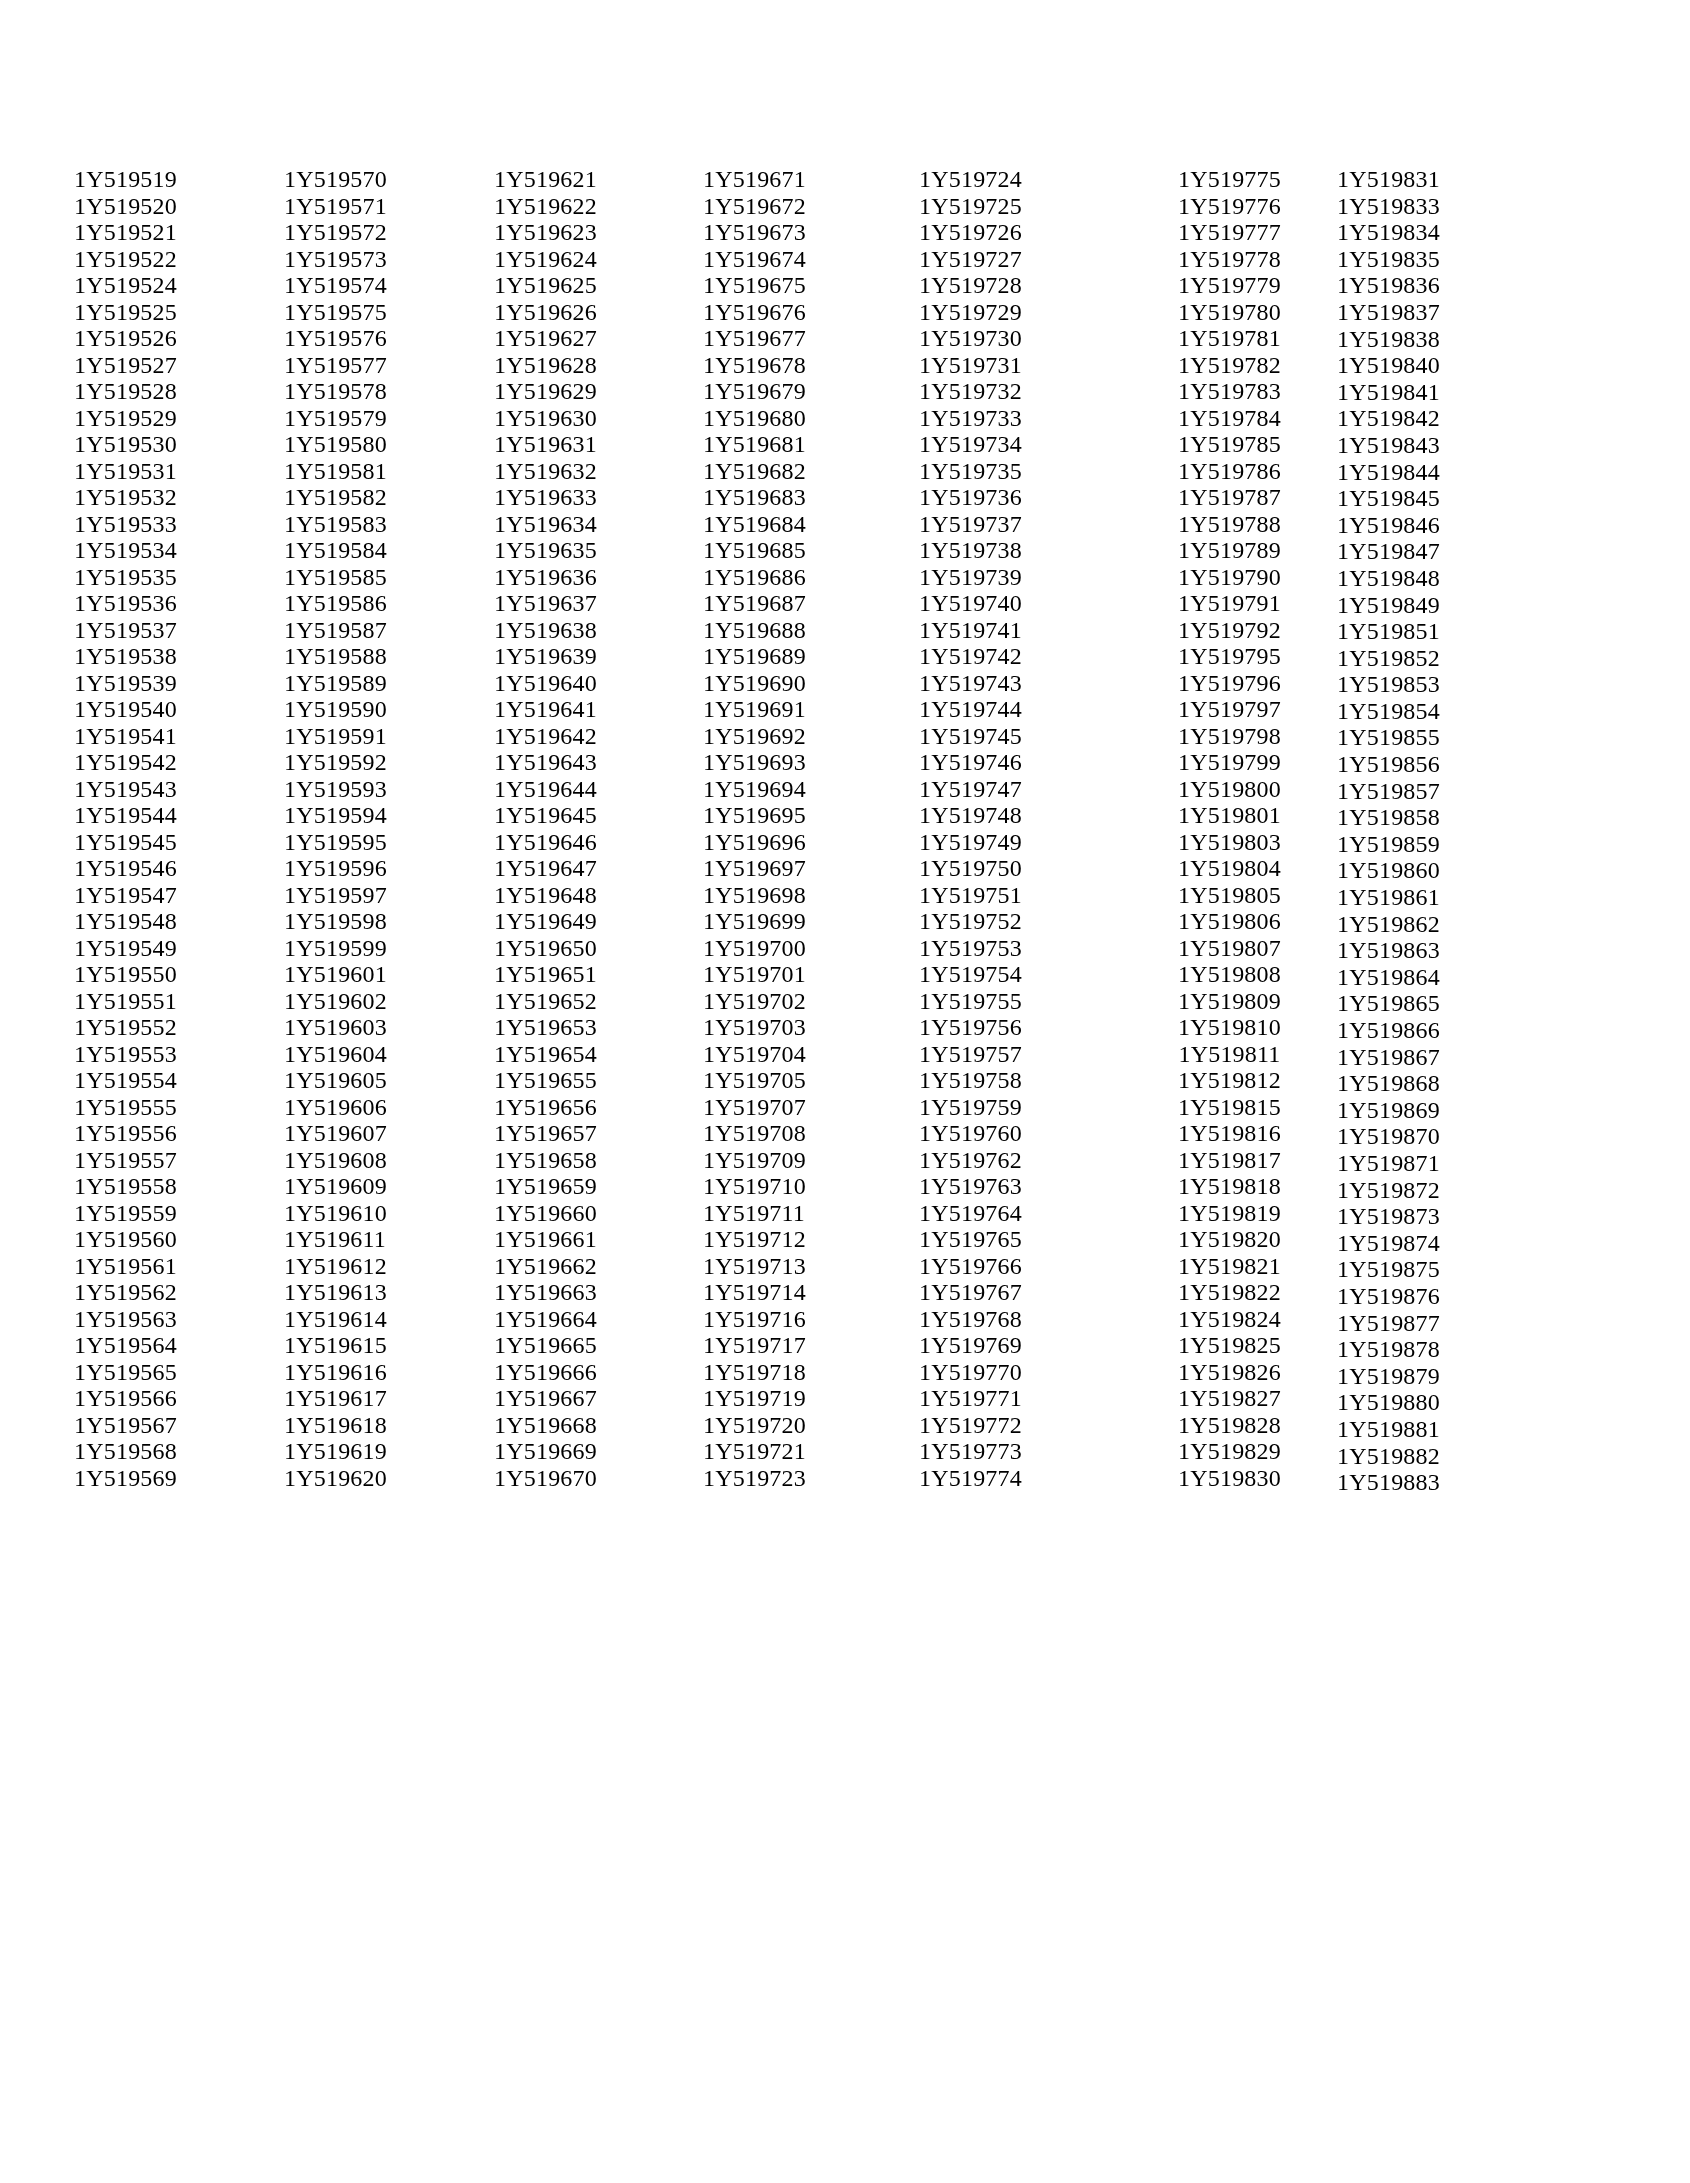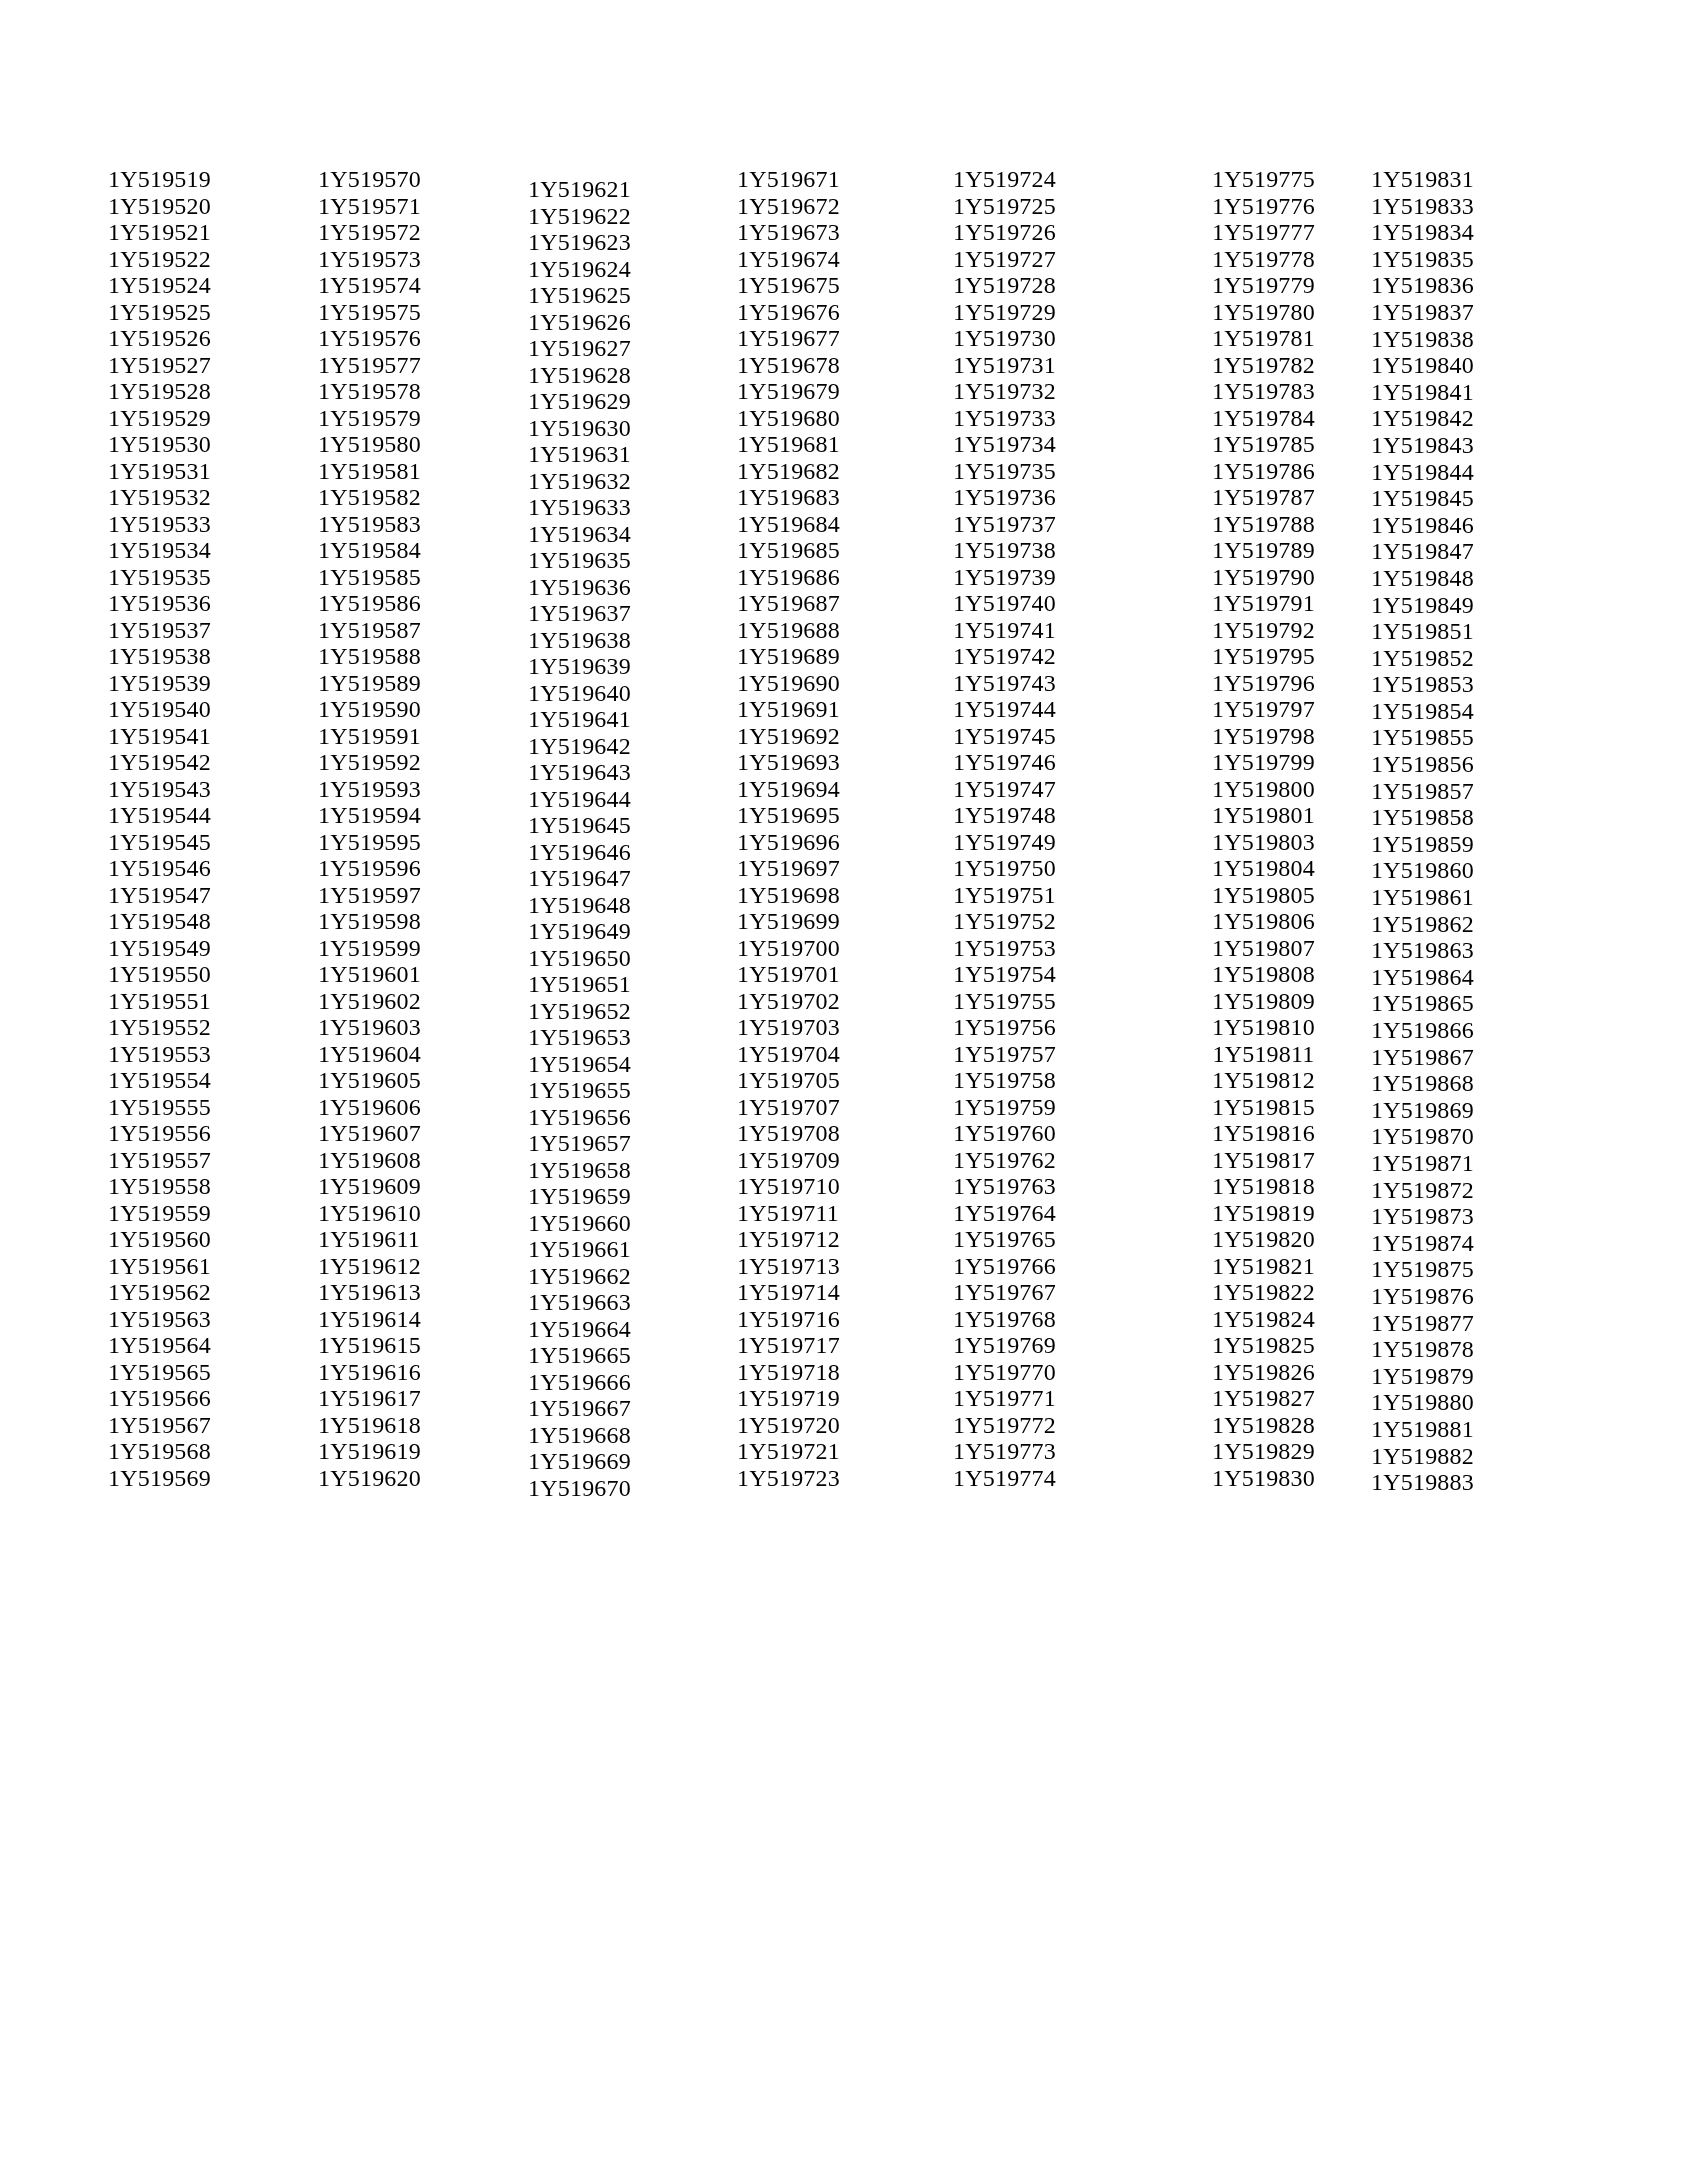--- a/index.html
+++ b/index.html
@@ -13,39 +13,39 @@
     font-family: "Liberation Serif", serif;
     color: #000000;
     overflow: hidden;
   }
   .page {
     position: relative;
     width: 1690px;
     height: 2183px;
     box-sizing: border-box;
     padding-top: 166px;
-    padding-left: 108px;
+    padding-left: 74px;
     padding-right: 89px;
     border-radius: 18px;
   }
   .columns {
     display: flex;
     flex-direction: row;
     align-items: flex-start;
   }
   .col {
     display: flex;
     flex-direction: column;
   }
   .col + .col {
     margin-left: 0;
   }
   .col-0 { width: 210px; }
   .col-1 { width: 210px; }
-  .col-2 { width: 209px; margin-top: 10px; }
+  .col-2 { width: 209px; }
   .col-3 { width: 216px; }
   .col-4 { width: 203px; }
   .col-5 { width: 215px; align-items: center; }
   .col-6 { width: 178px; }
   .cell {
     font-size: 24px;
     line-height: 26.5px;
     letter-spacing: 0.2px;
     white-space: nowrap;
   }

